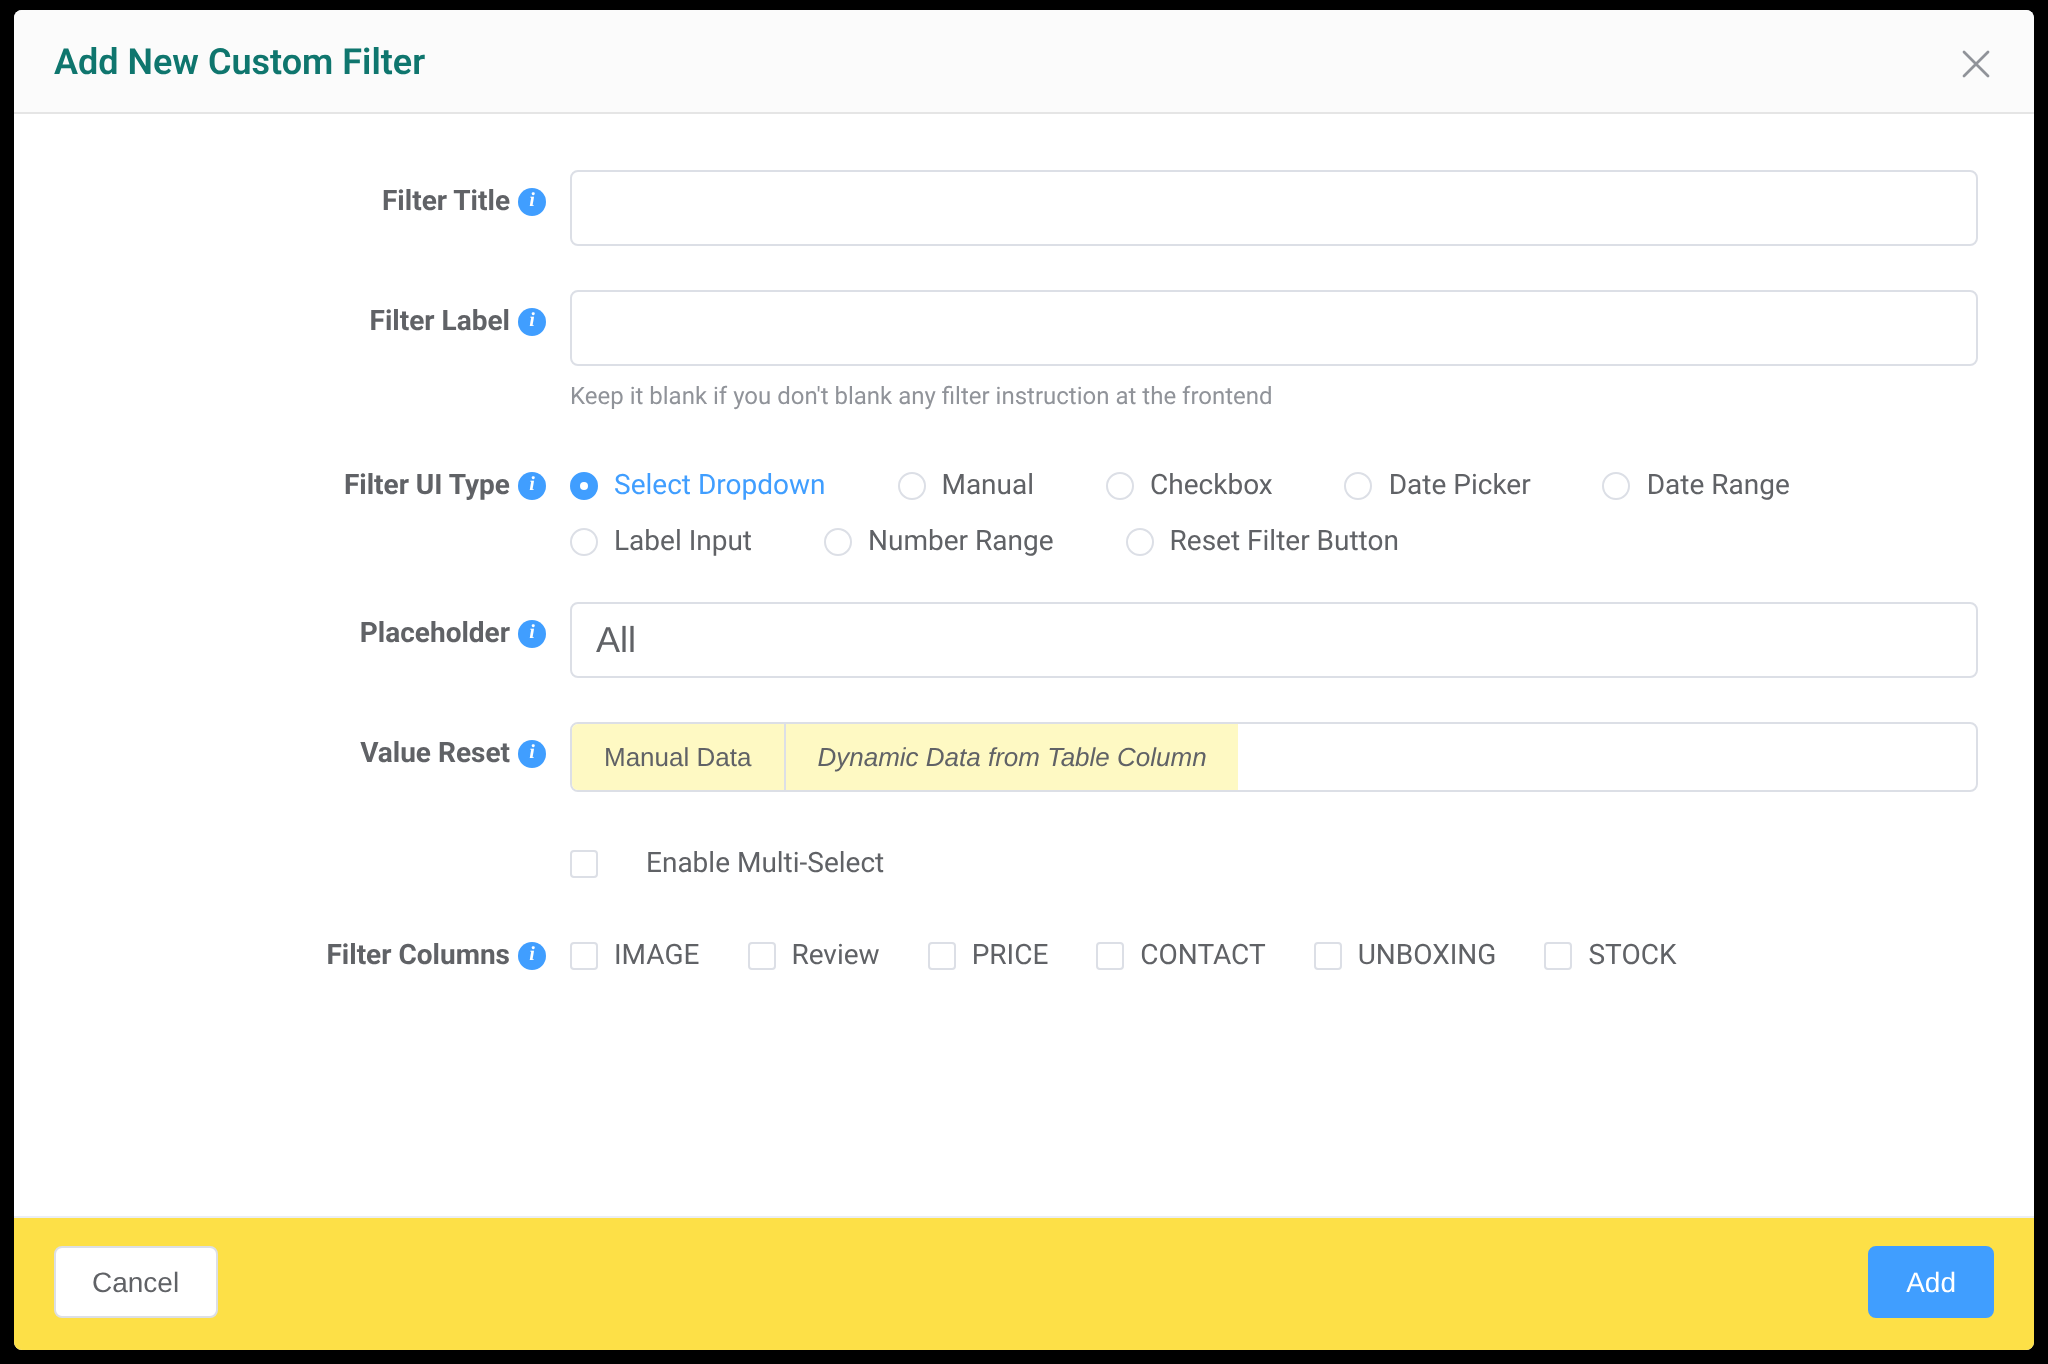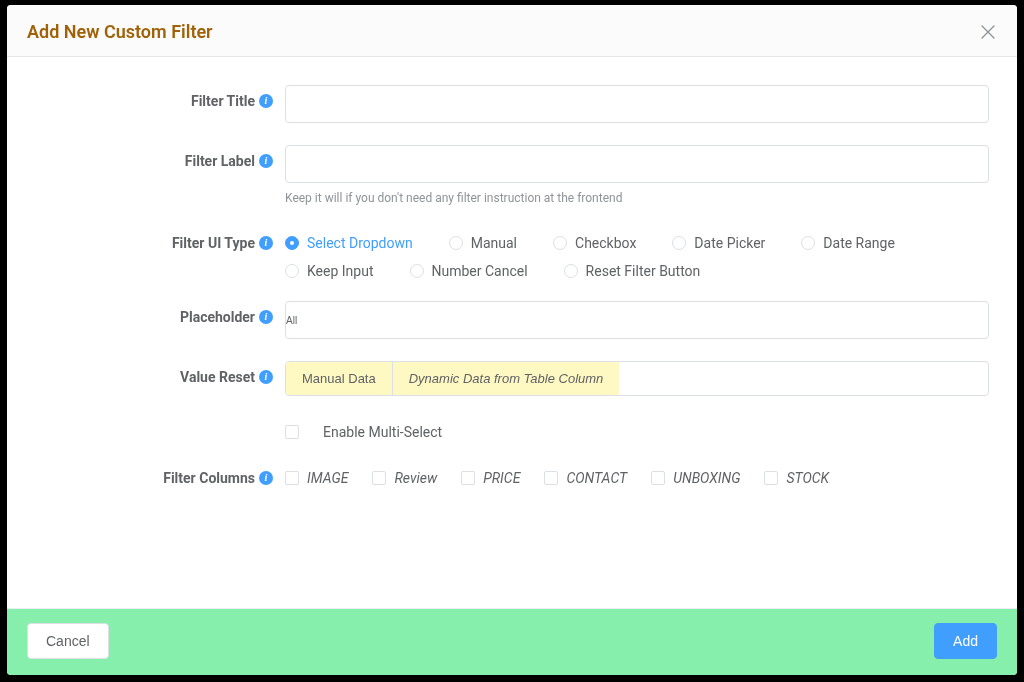--- a/index.html
+++ b/index.html
@@ -28,21 +28,21 @@
     align-items: center;
     justify-content: space-between;
     padding: 16px 20px 14px 20px;
     border-bottom: 1px solid #e5e5e5;
     background: #fbfbfb;
     border-radius: 4px 4px 0 0;
   }
   .modal-title {
     font-size: 18px;
     font-weight: 600;
-    color: #a16207;
+    color: #0f766e;
   }
   .close-btn {
     cursor: pointer;
     color: #909399;
     font-size: 16px;
     line-height: 1;
     padding: 2px;
   }
   .close-btn svg { display: block; }
 
@@ -89,22 +89,22 @@
     display: flex;
     flex-direction: column;
     gap: 8px;
   }
 
   .text-input {
     width: 100%;
     height: 38px;
     border: 1px solid #dcdfe6;
     border-radius: 4px;
-    padding: 0 0;
-    font-size: 10px;
+    padding: 0 12px;
+    font-size: 18px;
     color: #606266;
     outline: none;
   }
 
   .helper-text {
     font-size: 12px;
     color: #909399;
   }
 
   .radio-group {
@@ -167,21 +167,20 @@
     column-gap: 24px;
     padding-top: 8px;
   }
   .checkbox-item {
     display: inline-flex;
     align-items: center;
     gap: 8px;
     cursor: pointer;
     font-size: 14px;
     color: #606266;
-    font-style: italic;
   }
   .checkbox-box {
     width: 14px; height: 14px;
     border: 1px solid #dcdfe6;
     border-radius: 2px;
     background: #fff;
   }
 
   .single-checkbox {
     display: inline-flex;
@@ -191,21 +190,21 @@
     font-size: 14px;
     color: #606266;
     padding-top: 6px;
   }
 
   .modal-footer {
     display: flex;
     justify-content: space-between;
     padding: 14px 20px 16px 20px;
     border-top: 1px solid #ebeef5;
-    background: #86efac;
+    background: #fde047;
     border-radius: 0 0 4px 4px;
   }
   .btn {
     padding: 9px 18px;
     font-size: 14px;
     border-radius: 4px;
     cursor: pointer;
     border: 1px solid #dcdfe6;
     background: #fff;
     color: #606266;
@@ -241,21 +240,21 @@
       </div>
     </div>
 
     <div class="form-row">
       <div class="form-label">
         <span>Filter Label</span>
         <span class="info-icon">i</span>
       </div>
       <div class="form-control-col">
         <input class="text-input" type="text" value="" style="">
-        <div class="helper-text">Keep it will if you don't need any filter instruction at the frontend</div>
+        <div class="helper-text">Keep it blank if you don't blank any filter instruction at the frontend</div>
       </div>
     </div>
 
     <div class="form-row">
       <div class="form-label">
         <span>Filter UI Type</span>
         <span class="info-icon">i</span>
       </div>
       <div class="form-control-col">
         <div class="radio-group" id="ui-type-group">
@@ -274,25 +273,25 @@
             <label class="radio-item">
               <span class="radio-circle"></span>
               <span class="radio-label">Date Picker</span>
             </label>
             <label class="radio-item">
               <span class="radio-circle"></span>
               <span class="radio-label">Date Range</span>
             </label>
             <label class="radio-item">
               <span class="radio-circle"></span>
-              <span class="radio-label">Keep Input</span>
-            </label>
-            <label class="radio-item">
-              <span class="radio-circle"></span>
-              <span class="radio-label">Number Cancel</span>
+              <span class="radio-label">Label Input</span>
+            </label>
+            <label class="radio-item">
+              <span class="radio-circle"></span>
+              <span class="radio-label">Number Range</span>
             </label>
             <label class="radio-item">
               <span class="radio-circle"></span>
               <span class="radio-label">Reset Filter Button</span>
             </label>
           </div>
       </div>
     </div>
 
     <div class="form-row">

